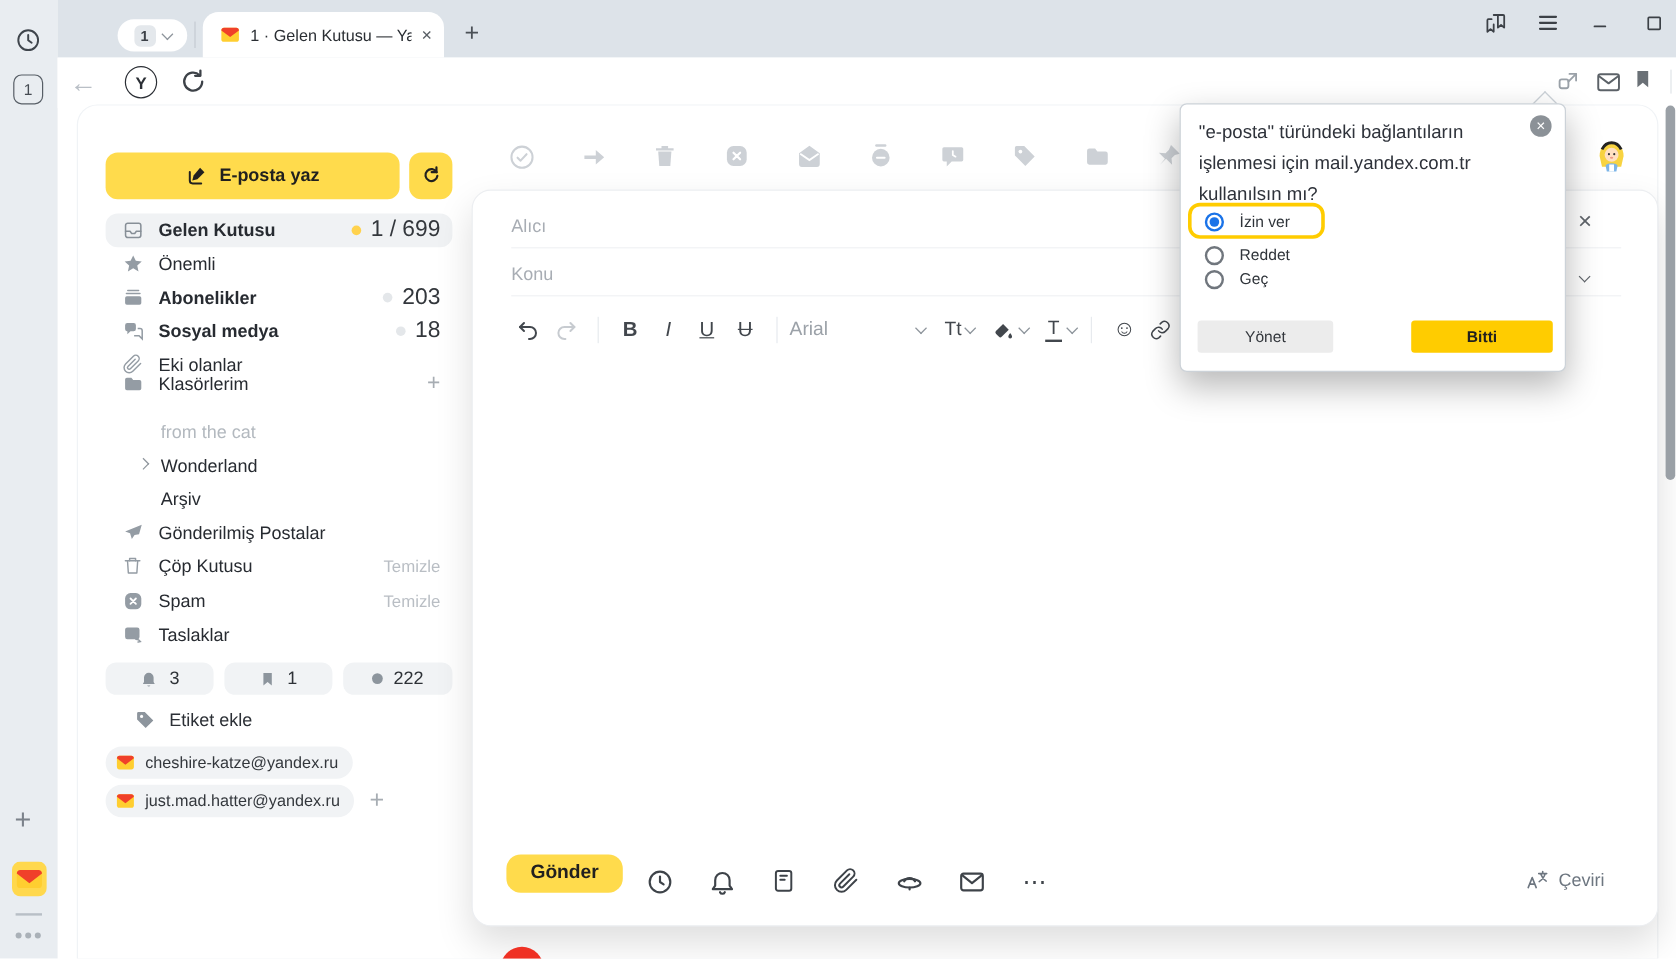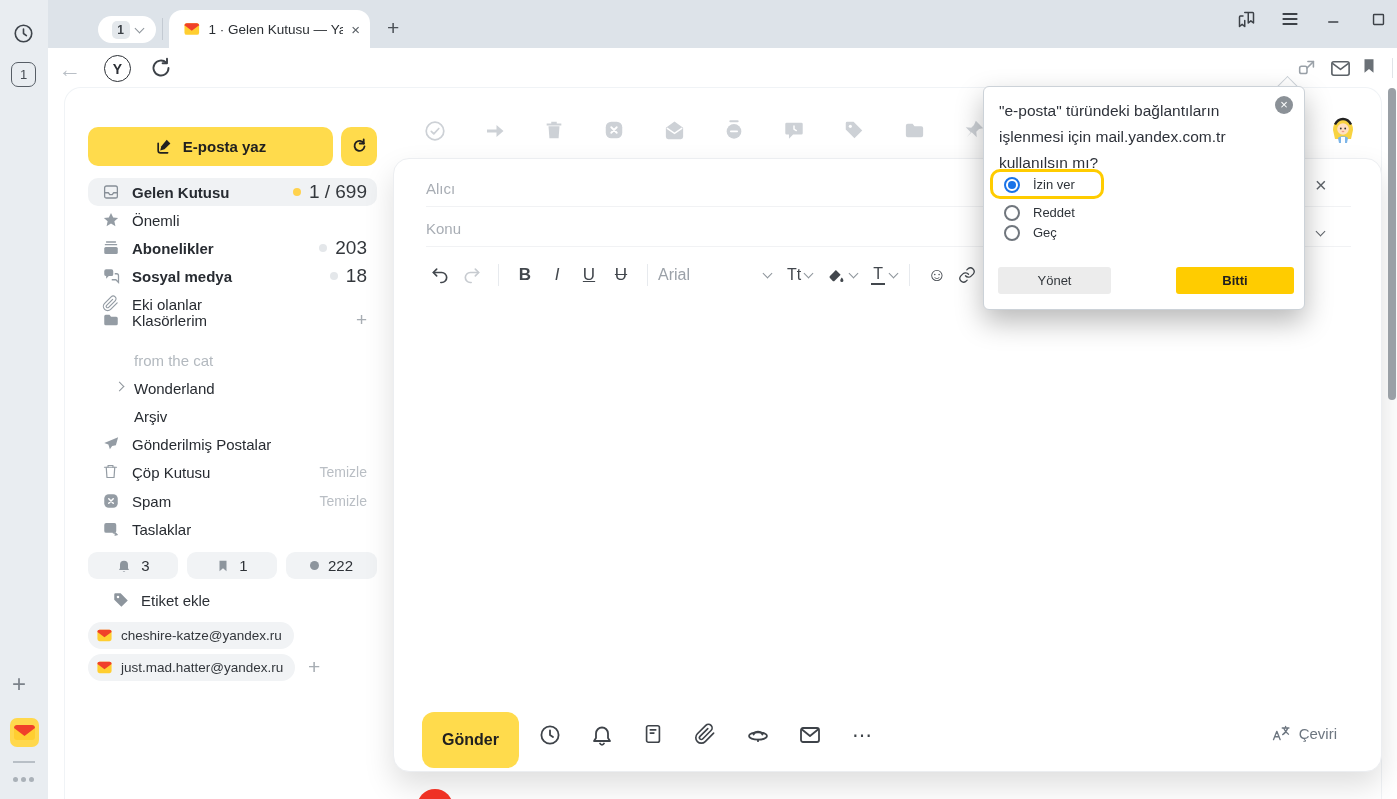--- a/index.html
+++ b/index.html
@@ -44,21 +44,21 @@
 .acct{height:27px;background:#f1f3f5;border-radius:14px;display:flex;align-items:center;gap:8px;padding:0 12px 0 8px;font-size:13.5px;color:#33373c;cursor:pointer}
 
 .tbi{color:#cdd1d6;width:24px;height:24px}
 
 .ccard{left:393px;top:158px;width:989px;height:614px;background:#fff;border:1px solid #eceef1;border-radius:16px;box-shadow:0 14px 30px rgba(0,0,0,.13)}
 .field{border:none;outline:none;font-size:15px;color:#404040;background:transparent}
 .field::placeholder{color:#a8adb4}
 .sep{height:1px;background:#f1f2f4}
 .fmtbar{display:flex;align-items:center;color:#42474d}
 .fbtn{display:flex;align-items:center;justify-content:center;cursor:pointer}
-.sendbtn{left:421px;top:711px;width:97px;height:56px;border-radius:12px;font-size:16px;font-weight:bold;color:#21201f;display:flex;align-items:center;justify-content:center}
+.sendbtn{left:421px;top:711px;width:97px;height:32px;border-radius:12px;font-size:16px;font-weight:bold;color:#21201f;display:flex;align-items:center;justify-content:center}
 .cbot{width:24px;height:24px;color:#3e4349;cursor:pointer}
 
 .pop{left:983px;top:86px;width:322px;height:224px;background:#fff;border:1px solid #ccd2d8;border-radius:6px;box-shadow:0 12px 28px rgba(0,0,0,.28);z-index:50}
 .ptail{left:1280px;top:79px;width:15px;height:15px;background:#fff;border-left:1px solid #ccd2d8;border-top:1px solid #ccd2d8;transform:rotate(45deg);z-index:49}
 .pmsg{left:15px;top:11px;width:250px;font-size:15.5px;line-height:26px;color:#2e323a}
 .radio{width:16px;height:16px;border-radius:50%;border:2px solid #70767d;flex:none}
 .radio.on{border-color:#1a73e8;display:flex;align-items:center;justify-content:center}
 .radio.on::after{content:"";width:8px;height:8px;border-radius:50%;background:#1a73e8}
 .ropt{display:flex;align-items:center;gap:13px;font-size:13px;color:#2f343a;cursor:pointer;position:absolute;left:13px;height:17px}
 .hl{left:6px;top:82px;width:114px;height:30px;border:3px solid #ffcc00;border-radius:10px}

